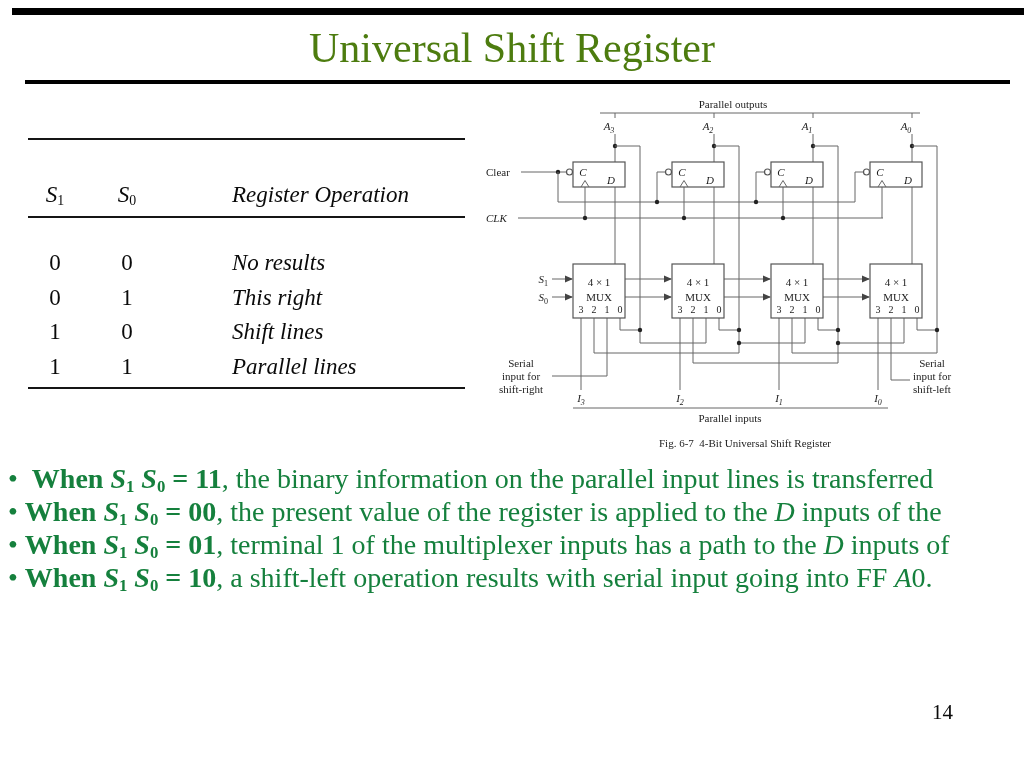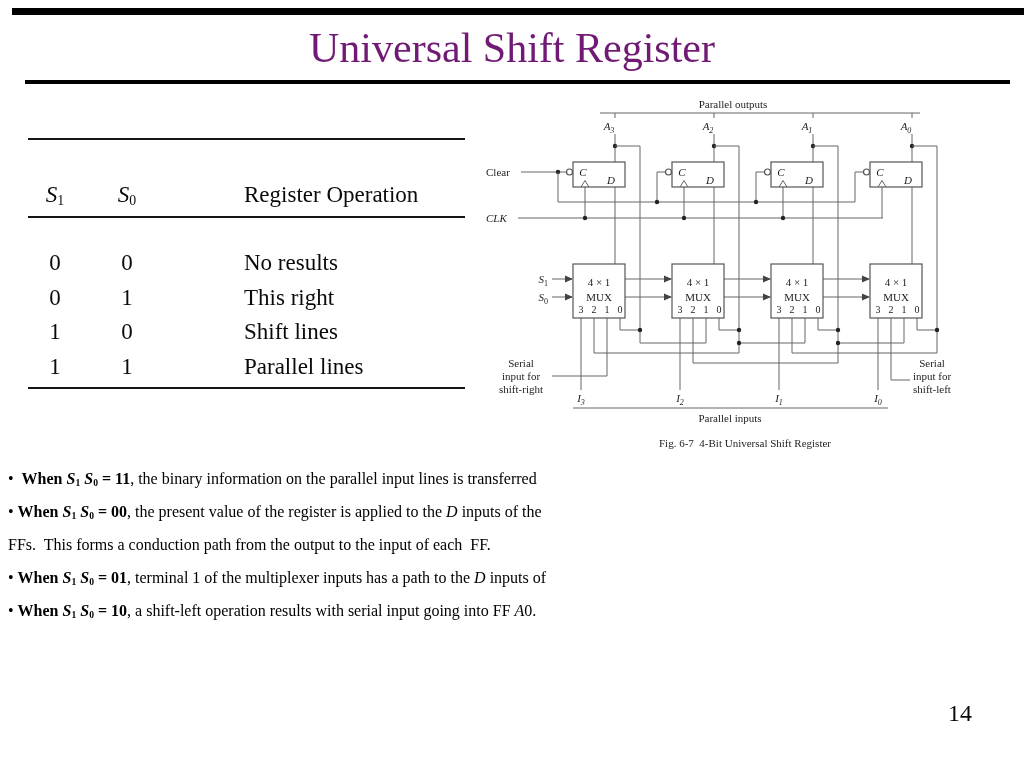--- a/index.html
+++ b/index.html
@@ -1,44 +1,44 @@
 <!DOCTYPE html>
 <html><head>
 <meta charset="utf-8">
 <style>
   html,body{margin:0;padding:0;background:#888;}
   .slide{position:relative;width:1024px;height:768px;background:#fff;overflow:hidden;
          font-family:"Liberation Serif",serif;color:#0a0a0a;}
   .topbar{position:absolute;left:12px;top:8px;width:1012px;height:7px;background:#000;}
   .title{position:absolute;left:0;top:24px;width:1024px;text-align:center;
-         font-size:42px;font-weight:normal;color:#701a75;}
+         font-size:42px;font-weight:normal;color:#4d7c0f;}
   .title-rule{position:absolute;left:25px;top:80px;width:985px;height:4px;background:#000;}
 
   
   .mode-table{position:absolute;left:28px;top:138px;width:437px;height:252px;font-size:23px;}
   .trule{position:absolute;left:0;width:437px;height:2px;background:#151515;}
   .tcaption{position:absolute;left:4px;top:10px;}
   .tcaption span{display:inline-block;border-bottom:2px solid #151515;padding:0 2px 1px 2px;}
   .thead{position:absolute;top:44px;left:0;width:437px;}
   .trow{position:absolute;left:0;width:437px;height:30px;}
   .col1{position:absolute;left:10px;width:34px;text-align:center;}
   .col2{position:absolute;left:82px;width:34px;text-align:center;}
-  .col3{position:absolute;left:216px;}
+  .col3{position:absolute;left:204px;font-style:italic;}
   .ital{font-style:italic;}
   sub,.sg-sub,.sg-bsub{font-size:0.6em;vertical-align:-0.25em;line-height:0;}
 
   
-  .bullets{position:absolute;left:8px;top:462px;width:1010px;font-size:16px;color:#000000;}
+  .bullets{position:absolute;left:8px;top:462px;width:1010px;font-size:28px;color:#15803d;}
   .bline{height:33px;line-height:33px;white-space:nowrap;}
   .sg-n{font-weight:normal;}
   .sg-b{font-weight:bold;}
   .sg-i{font-style:italic;}
   .sg-bi{font-weight:bold;font-style:italic;}
   .sg-bsub{font-weight:bold;}
-  .pagenum{position:absolute;left:912px;top:700px;width:60px;text-align:right;font-size:24px;}
+  .pagenum{position:absolute;left:932px;top:700px;width:60px;text-align:left;font-size:21px;}
 
   
   .circuit{position:absolute;left:480px;top:95px;}
   .w{stroke:#666;stroke-width:1;fill:none;}
   .box{fill:#fff;stroke:#555;stroke-width:1.2;}
   .jdot{fill:#222;stroke:none;}
   .ah{fill:#444;stroke:none;}
   text{font-family:"Liberation Serif",serif;font-size:11px;fill:#1d1d1d;}
   .s10{font-size:10px;}
   .i{font-style:italic;}
@@ -255,19 +255,18 @@
         <text x="904" y="313" class="s10" text-anchor="middle"><tspan>1</tspan></text>
         <text x="917" y="313" class="s10" text-anchor="middle"><tspan>0</tspan></text>
         <text x="906" y="130" class="i" text-anchor="middle"><tspan>A</tspan><tspan dy="3" class="subt">0</tspan></text>
         <text x="878" y="402" class="i" text-anchor="middle"><tspan>I</tspan><tspan dy="3" class="subt">0</tspan></text>
       </g>
   </svg>
 
   <div class="bullets" id="bullet-lines">
       <div class="bline"><span class="sg-n">•&nbsp; </span><span class="sg-b">When </span><span class="sg-bi">S</span><span class="sg-bsub">1</span><span class="sg-b"> </span><span class="sg-bi">S</span><span class="sg-bsub">0</span><span class="sg-b"> = 11</span><span class="sg-n">, the binary information on the parallel input lines is transferred</span></div>
       <div class="bline"><span class="sg-n">• </span><span class="sg-b">When </span><span class="sg-bi">S</span><span class="sg-bsub">1</span><span class="sg-b"> </span><span class="sg-bi">S</span><span class="sg-bsub">0</span><span class="sg-b"> = 00</span><span class="sg-n">, the present value of the register is applied to the </span><span class="sg-i">D</span><span class="sg-n"> inputs of the</span></div>
-      <div class="bline"><span class="sg-n">FFs.&nbsp; This forms a conduction path from the output to the input of each&nbsp; FF.</span></div>
       <div class="bline"><span class="sg-n">• </span><span class="sg-b">When </span><span class="sg-bi">S</span><span class="sg-bsub">1</span><span class="sg-b"> </span><span class="sg-bi">S</span><span class="sg-bsub">0</span><span class="sg-b"> = 01</span><span class="sg-n">, terminal 1 of the multiplexer inputs has a path to the </span><span class="sg-i">D</span><span class="sg-n"> inputs of</span></div>
       <div class="bline"><span class="sg-n">• </span><span class="sg-b">When </span><span class="sg-bi">S</span><span class="sg-bsub">1</span><span class="sg-b"> </span><span class="sg-bi">S</span><span class="sg-bsub">0</span><span class="sg-b"> = 10</span><span class="sg-n">, a shift-left operation results with serial input going into FF </span><span class="sg-i">A</span><span class="sg-n">0.</span></div>
     </div>
 
   <div class="pagenum">14</div>
 </div>
 
 </body></html>

